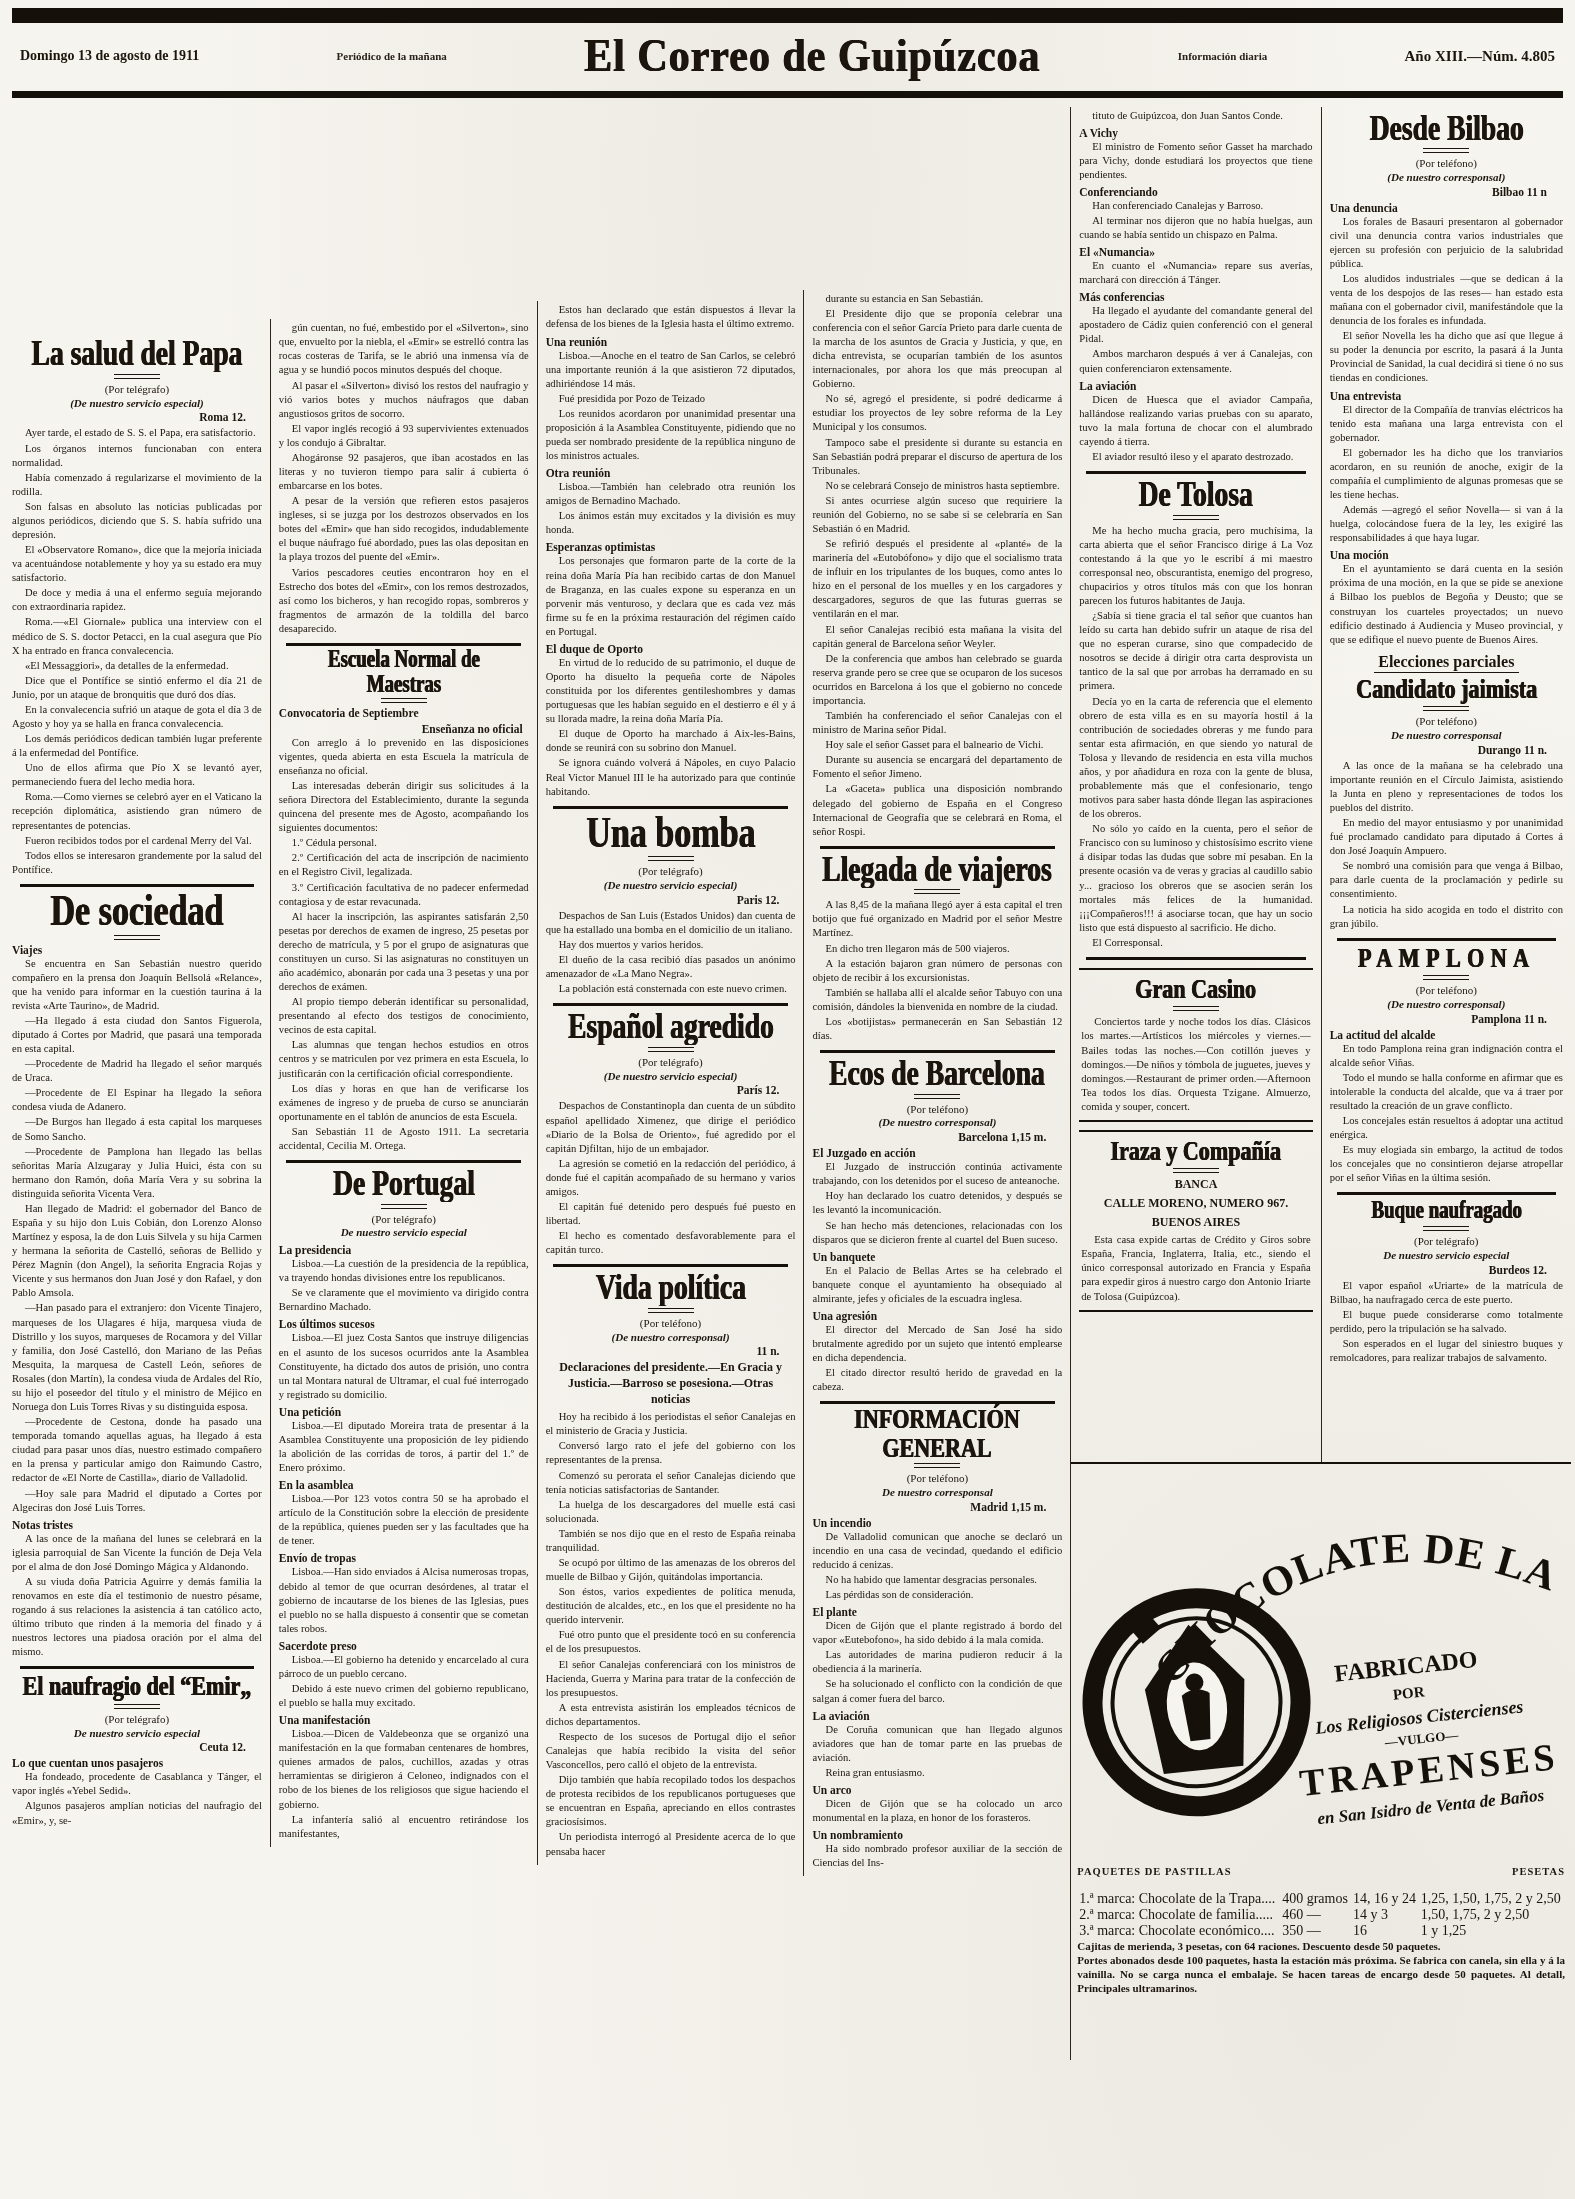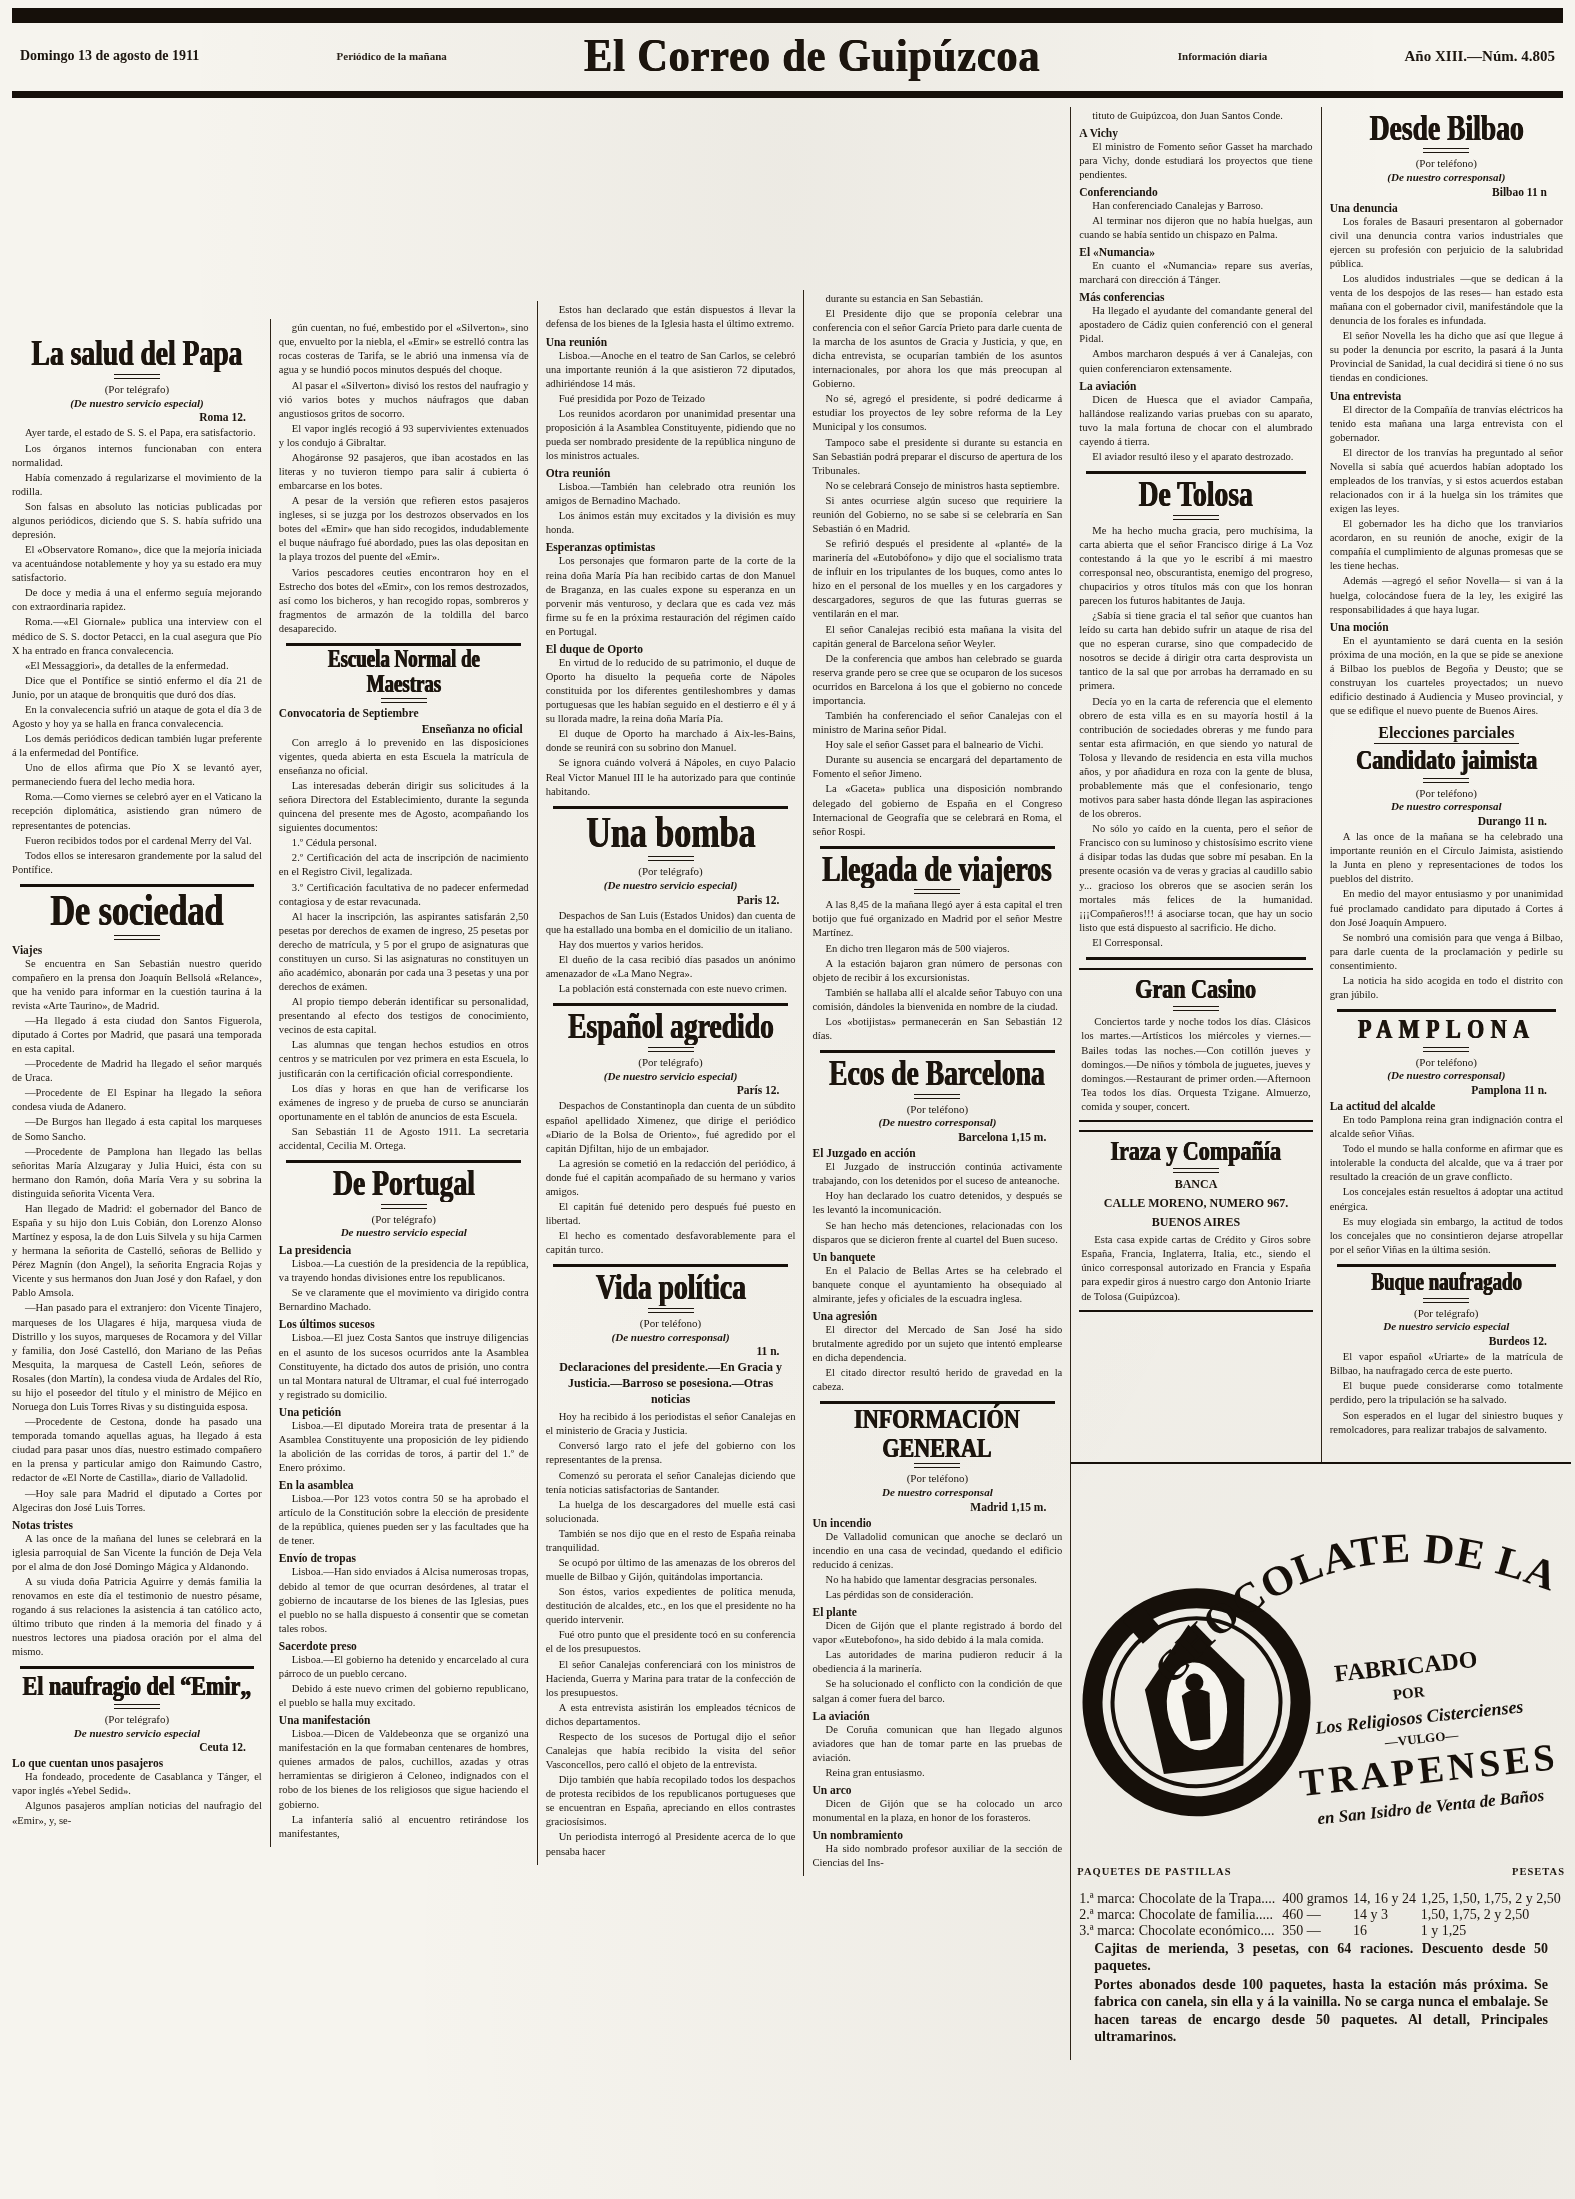--- a/index.html
+++ b/index.html
@@ -38,21 +38,21 @@
   .subhead{font-weight:bold;font-size:11.5px;margin:4px 0 1px;transform:scaleY(1.1);transform-origin:left;}
   .subhead.right{text-align:right;padding-right:6px;}
   .para{font-size:10.6px;line-height:1.33;text-align:justify;text-indent:13px;margin:0 0 1px;}
   .end-rule{border-top:3px solid #16100a;width:94%;margin:7px auto 5px;}
   .boxed{border-top:2px solid #16100a;border-bottom:2px solid #16100a;padding:3px 2px 5px;margin:8px 0;}
   .choc-ad{height:592px;border-top:2px solid #16100a;overflow:hidden;position:relative;padding:4px 6px 0;}
   .choc-rot{transform:rotate(-6deg) translate(-6px,8px);transform-origin:40% 40%;}
   .choc-table{width:100%;border-collapse:collapse;font-size:14px;font-weight:normal;margin-top:14px;}
   .choc-table td{padding:0 2px;white-space:nowrap;overflow:hidden;}
   .choc-head{display:flex;justify-content:space-between;font-size:10.5px;font-weight:bold;letter-spacing:1px;margin-top:2px;}
-  .ad-note{font-size:14px;font-weight:bold;line-height:1.25;margin:1px 17px;text-align:justify;}
+  .ad-note{font-size:11px;font-weight:bold;line-height:1.25;margin:1px 0;text-align:justify;}
 </style>
 </head>
 <body>
 
 <div class="sheet">
 
 
   <div class="bar1"></div>
 
   <div class="masthead">
@@ -352,21 +352,20 @@
               <div class="hl-dash"></div>
               <div class="wire">(Por teléfono)</div>
               <div class="wire wire-it">(De nuestro corresponsal)</div>
               <div class="dateline">Bilbao 11 n</div>
               <div class="subhead">Una denuncia</div>
               <p class="para">Los forales de Basauri presentaron al gobernador civil una denuncia contra varios industriales que ejercen su profesión con perjuicio de la salubridad pública.</p>
               <p class="para">Los aludidos industriales —que se dedican á la venta de los despojos de las reses— han estado esta mañana con el gobernador civil, manifestándole que la denuncia de los forales es infundada.</p>
               <p class="para">El señor Novella les ha dicho que así que llegue á su poder la denuncia por escrito, la pasará á la Junta Provincial de Sanidad, la cual decidirá si tiene ó no sus tiendas en condiciones.</p>
               <div class="subhead">Una entrevista</div>
               <p class="para">El director de la Compañía de tranvías eléctricos ha tenido esta mañana una larga entrevista con el gobernador.</p>
-              <p class="para">El director de los tranvías ha preguntado al señor Novella si sabía qué acuerdos habían adoptado los empleados de los tranvías, y si estos acuerdos estaban relacionados con ir á la huelga sin los trámites que exigen las leyes.</p>
               <p class="para">El gobernador les ha dicho que los tranviarios acordaron, en su reunión de anoche, exigir de la compañía el cumplimiento de algunas promesas que se les tiene hechas.</p>
               <p class="para">Además —agregó el señor Novella— si van á la huelga, colocándose fuera de la ley, les exigiré las responsabilidades á que haya lugar.</p>
               <div class="subhead">Una moción</div>
               <p class="para">En el ayuntamiento se dará cuenta en la sesión próxima de una moción, en la que se pide se anexione á Bilbao los pueblos de Begoña y Deusto; que se construyan los cuarteles proyectados; un nuevo edificio destinado á Audiencia y Museo provincial, y que se edifique el nuevo puente de Buenos Aires.</p>
             </div>
             <div class="article">
               <div class="kicker">Elecciones parciales</div>
               <div class="headline inky h-md">Candidato jaimista</div>
               <div class="hl-dash"></div>
               <div class="wire">(Por teléfono)</div>

